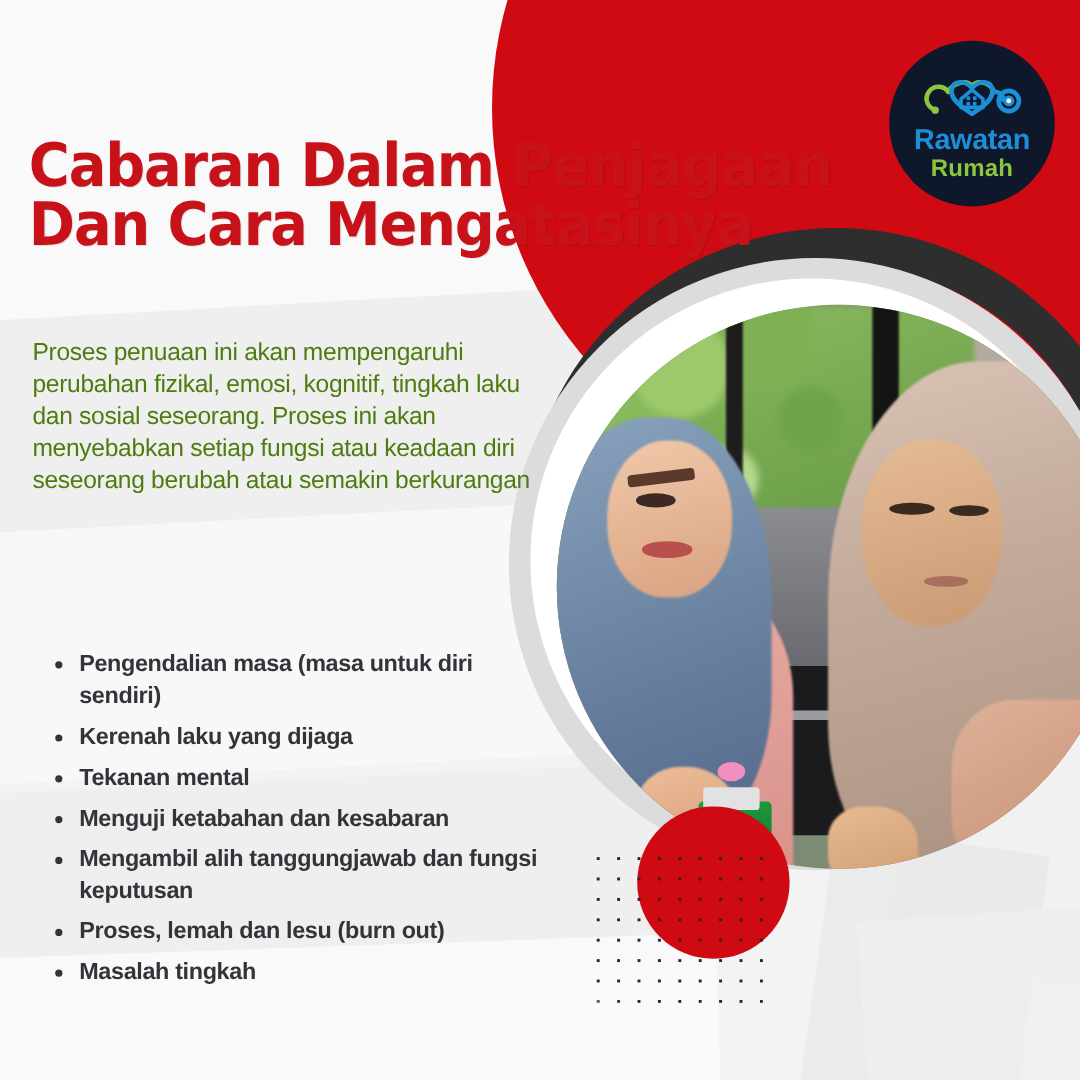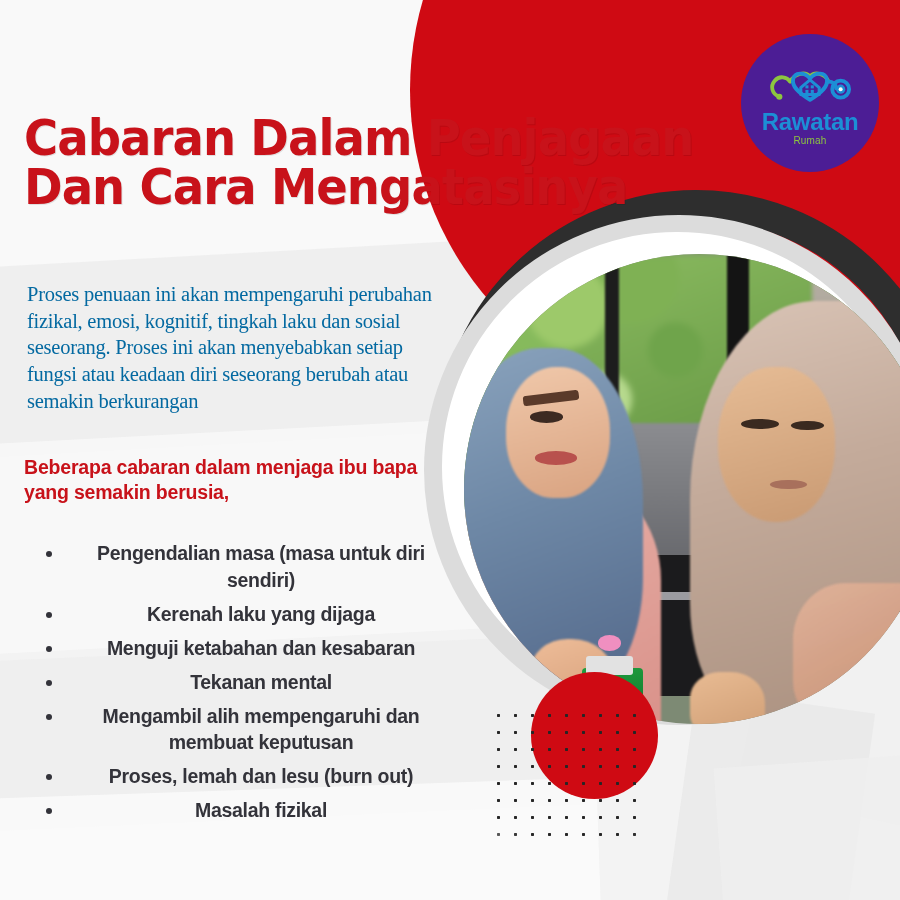--- a/index.html
+++ b/index.html
@@ -268,31 +268,31 @@
     -webkit-mask-image:radial-gradient(ellipse 120% 110% at 55% 45%, #000 55%, transparent 92%);
             mask-image:radial-gradient(ellipse 120% 110% at 55% 45%, #000 55%, transparent 92%);
   }
 
   
   .logo {
     position:absolute;
     left:741px; top:34px;
     width:138px; height:138px;
     border-radius:50%;
-    background:#4c1d95;
+    background:#0f172a;
     display:flex; flex-direction:column;
     align-items:center; justify-content:center;
   }
   .logo-mark { width:92px; height:46px; }
   .logo-word {
     font-size:24px; font-weight:bold; color:#1C8FD6;
     letter-spacing:-.3px; line-height:1; margin-top:4px;
   }
   .logo-sub {
-    font-size:10px; font-weight:normal; color:#8CC63F;
+    font-size:20px; font-weight:bold; color:#8CC63F;
     letter-spacing:.2px; line-height:1; margin-top:2px;
   }
 
   
   .title {
     position:absolute;
     left:24px; top:114px;
     width:660px;
     color:#C8121A;
     font-family:"DejaVu Sans", sans-serif;
@@ -306,44 +306,42 @@
   }
   .title .line { display:block; white-space:nowrap; }
 
   
   .para {
     position:absolute;
     left:27px; top:281px;
     width:425px;
     font-size:20.5px;
     line-height:1.30;
-    color:#0369a1;
+    color:#4d7c0f;
     letter-spacing:-.25px;
-    font-family:Liberation Serif, serif;
   }
 
   
   .subhead {
     position:absolute;
     left:24px; top:455px;
     width:410px;
     font-size:19.5px;
     font-weight:bold;
     line-height:1.30;
     color:#C8121A;
     letter-spacing:-.2px;
   }
 
   
   .bullets {
     position:absolute;
     left:36px; top:540px;
     width:420px;
     list-style:none;
-    text-align:center;
   }
   .bullets li {
     position:relative;
     padding-left:30px;
     margin-bottom:7px;
     font-size:19.5px;
     font-weight:bold;
     line-height:1.38;
     color:#33333a;
     letter-spacing:-.3px;
@@ -435,25 +433,24 @@
     <div class="logo-sub">Rumah</div>
   </div>
 
   <div class="title">
     <span class="line">Cabaran Dalam Penjagaan</span>
     <span class="line">Dan Cara Mengatasinya</span>
   </div>
 
   <p class="para">Proses penuaan ini akan mempengaruhi perubahan fizikal, emosi, kognitif, tingkah laku dan sosial seseorang. Proses ini akan menyebabkan setiap fungsi atau keadaan diri seseorang berubah atau semakin berkurangan</p>
 
-  <p class="subhead">Beberapa cabaran dalam menjaga ibu bapa yang semakin berusia,</p>
 
   <ul class="bullets">
     <li>Pengendalian masa (masa untuk diri sendiri)</li>
     <li>Kerenah laku yang dijaga</li>
+    <li>Tekanan mental</li>
     <li>Menguji ketabahan dan kesabaran</li>
-    <li>Tekanan mental</li>
-    <li>Mengambil alih mempengaruhi dan membuat keputusan</li>
+    <li>Mengambil alih tanggungjawab dan fungsi keputusan</li>
     <li>Proses, lemah dan lesu (burn out)</li>
-    <li>Masalah fizikal</li>
+    <li>Masalah tingkah</li>
   </ul>
 
 </div>
 
 </body></html>

